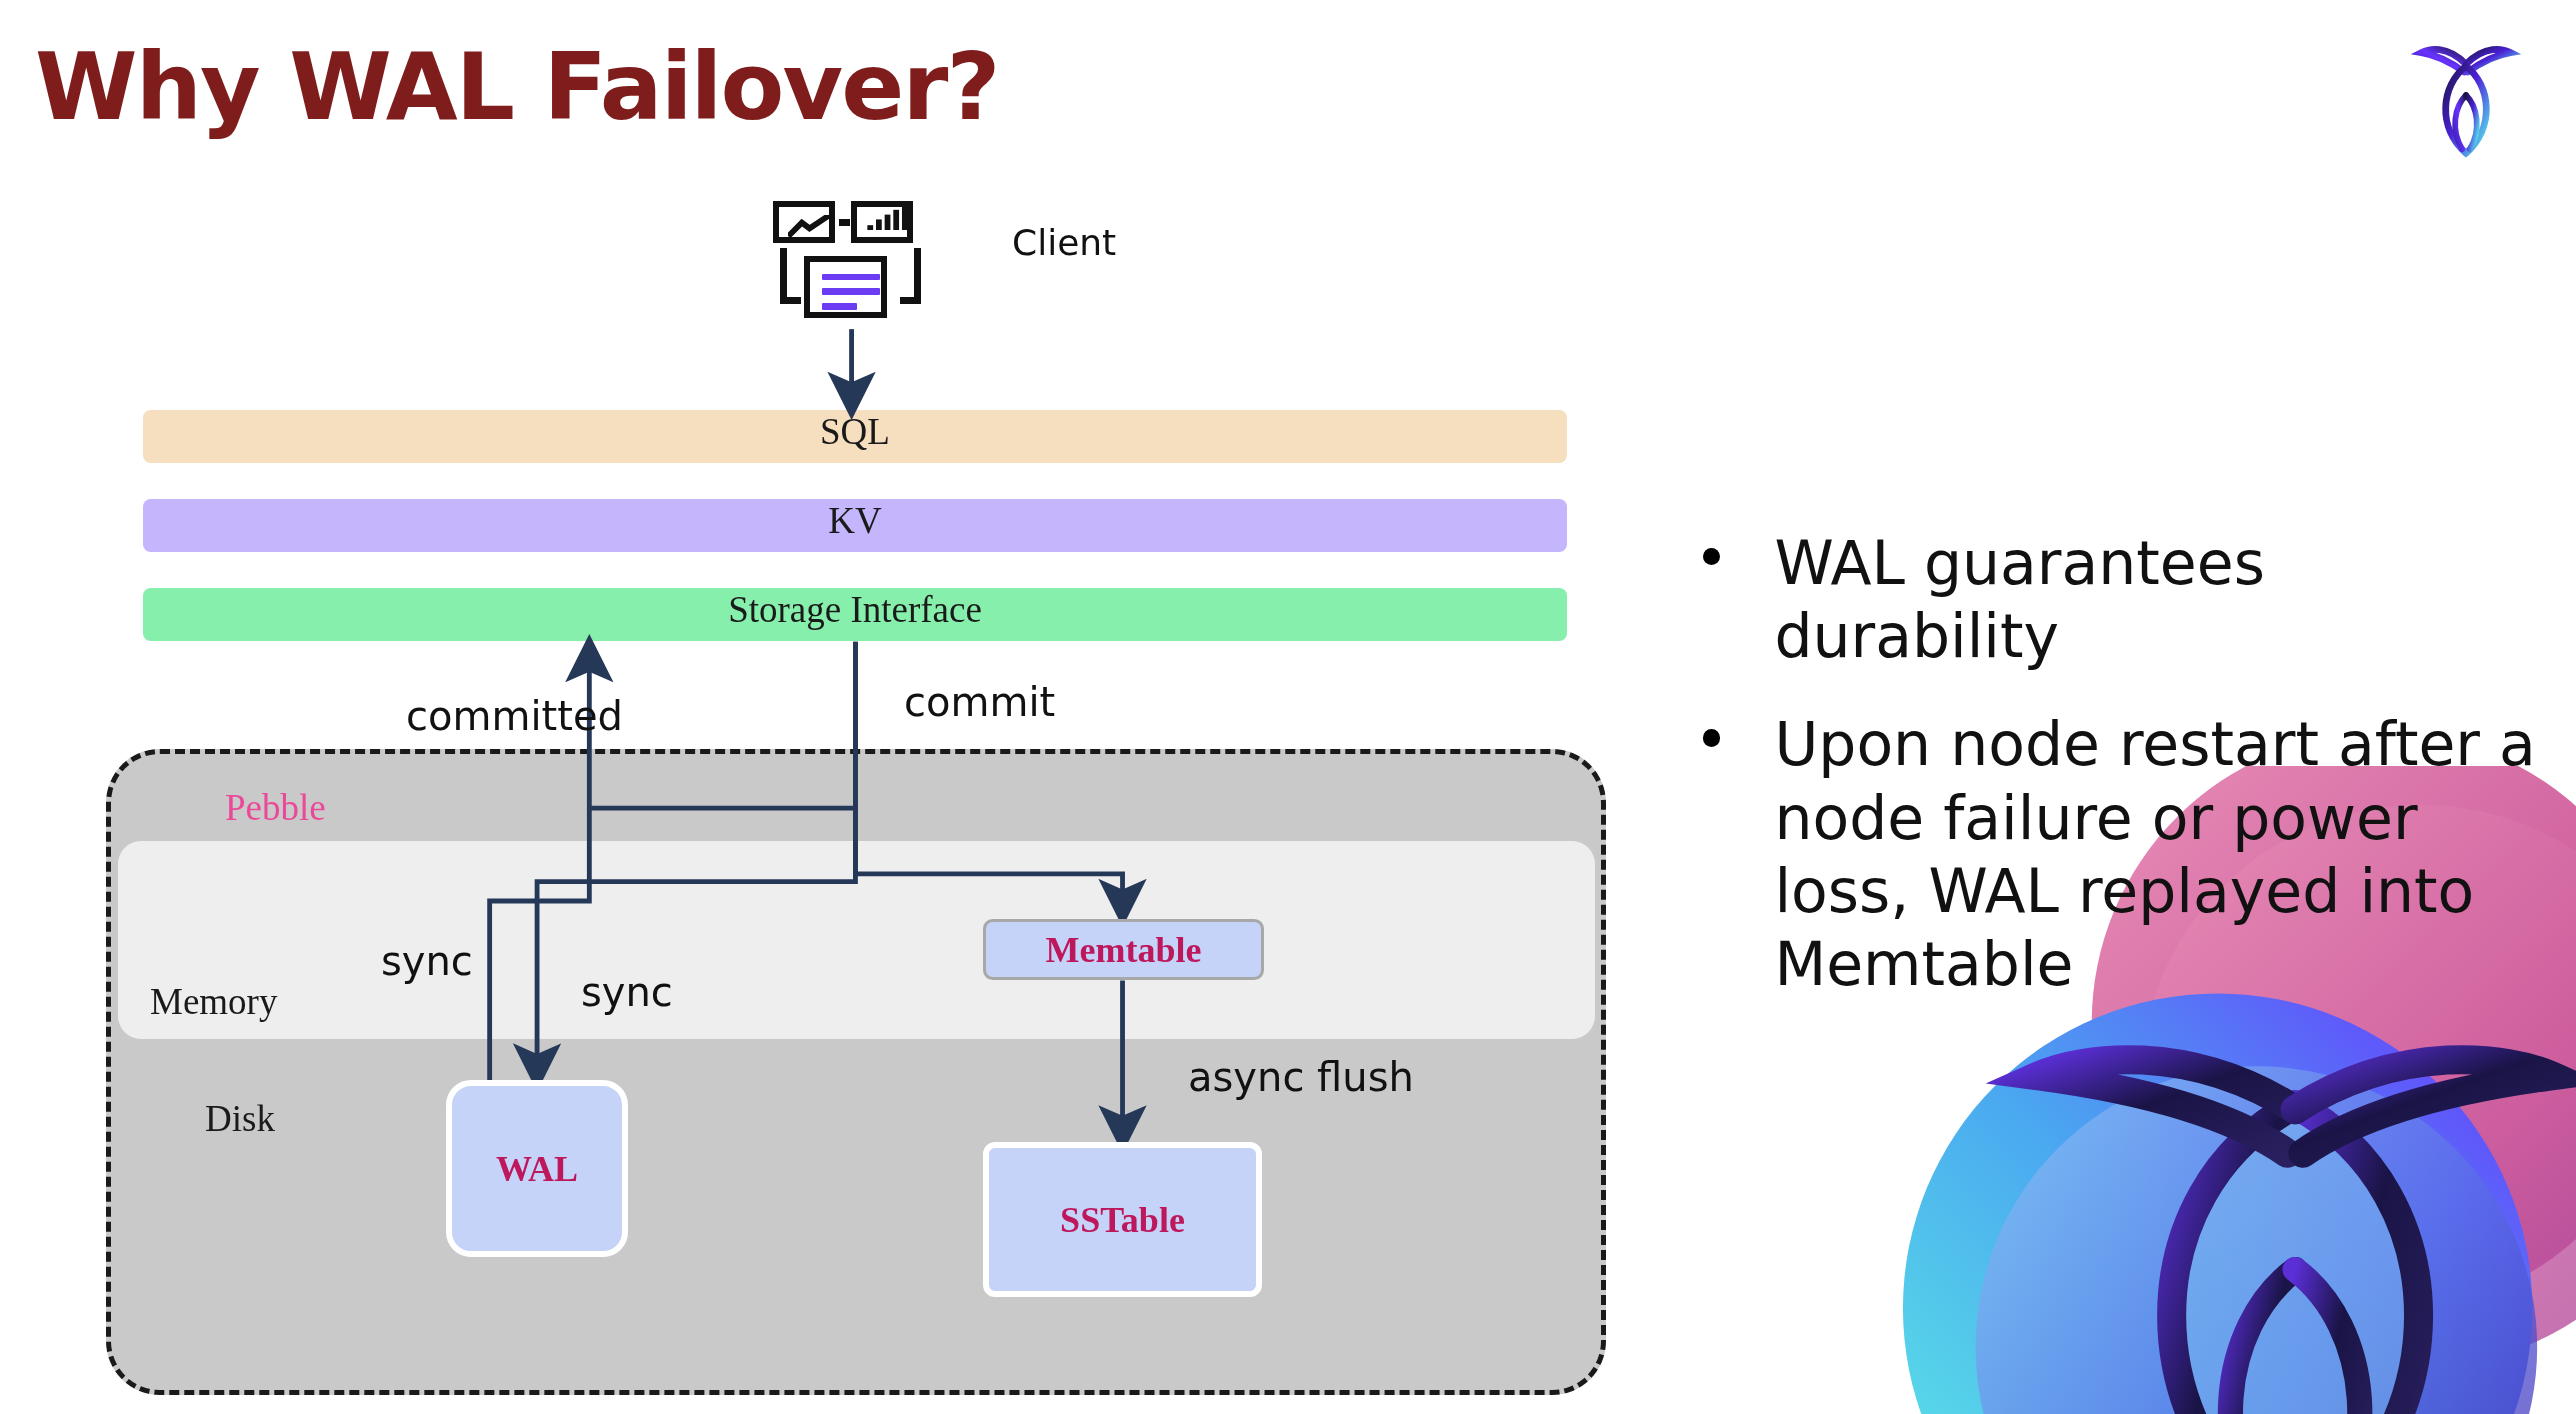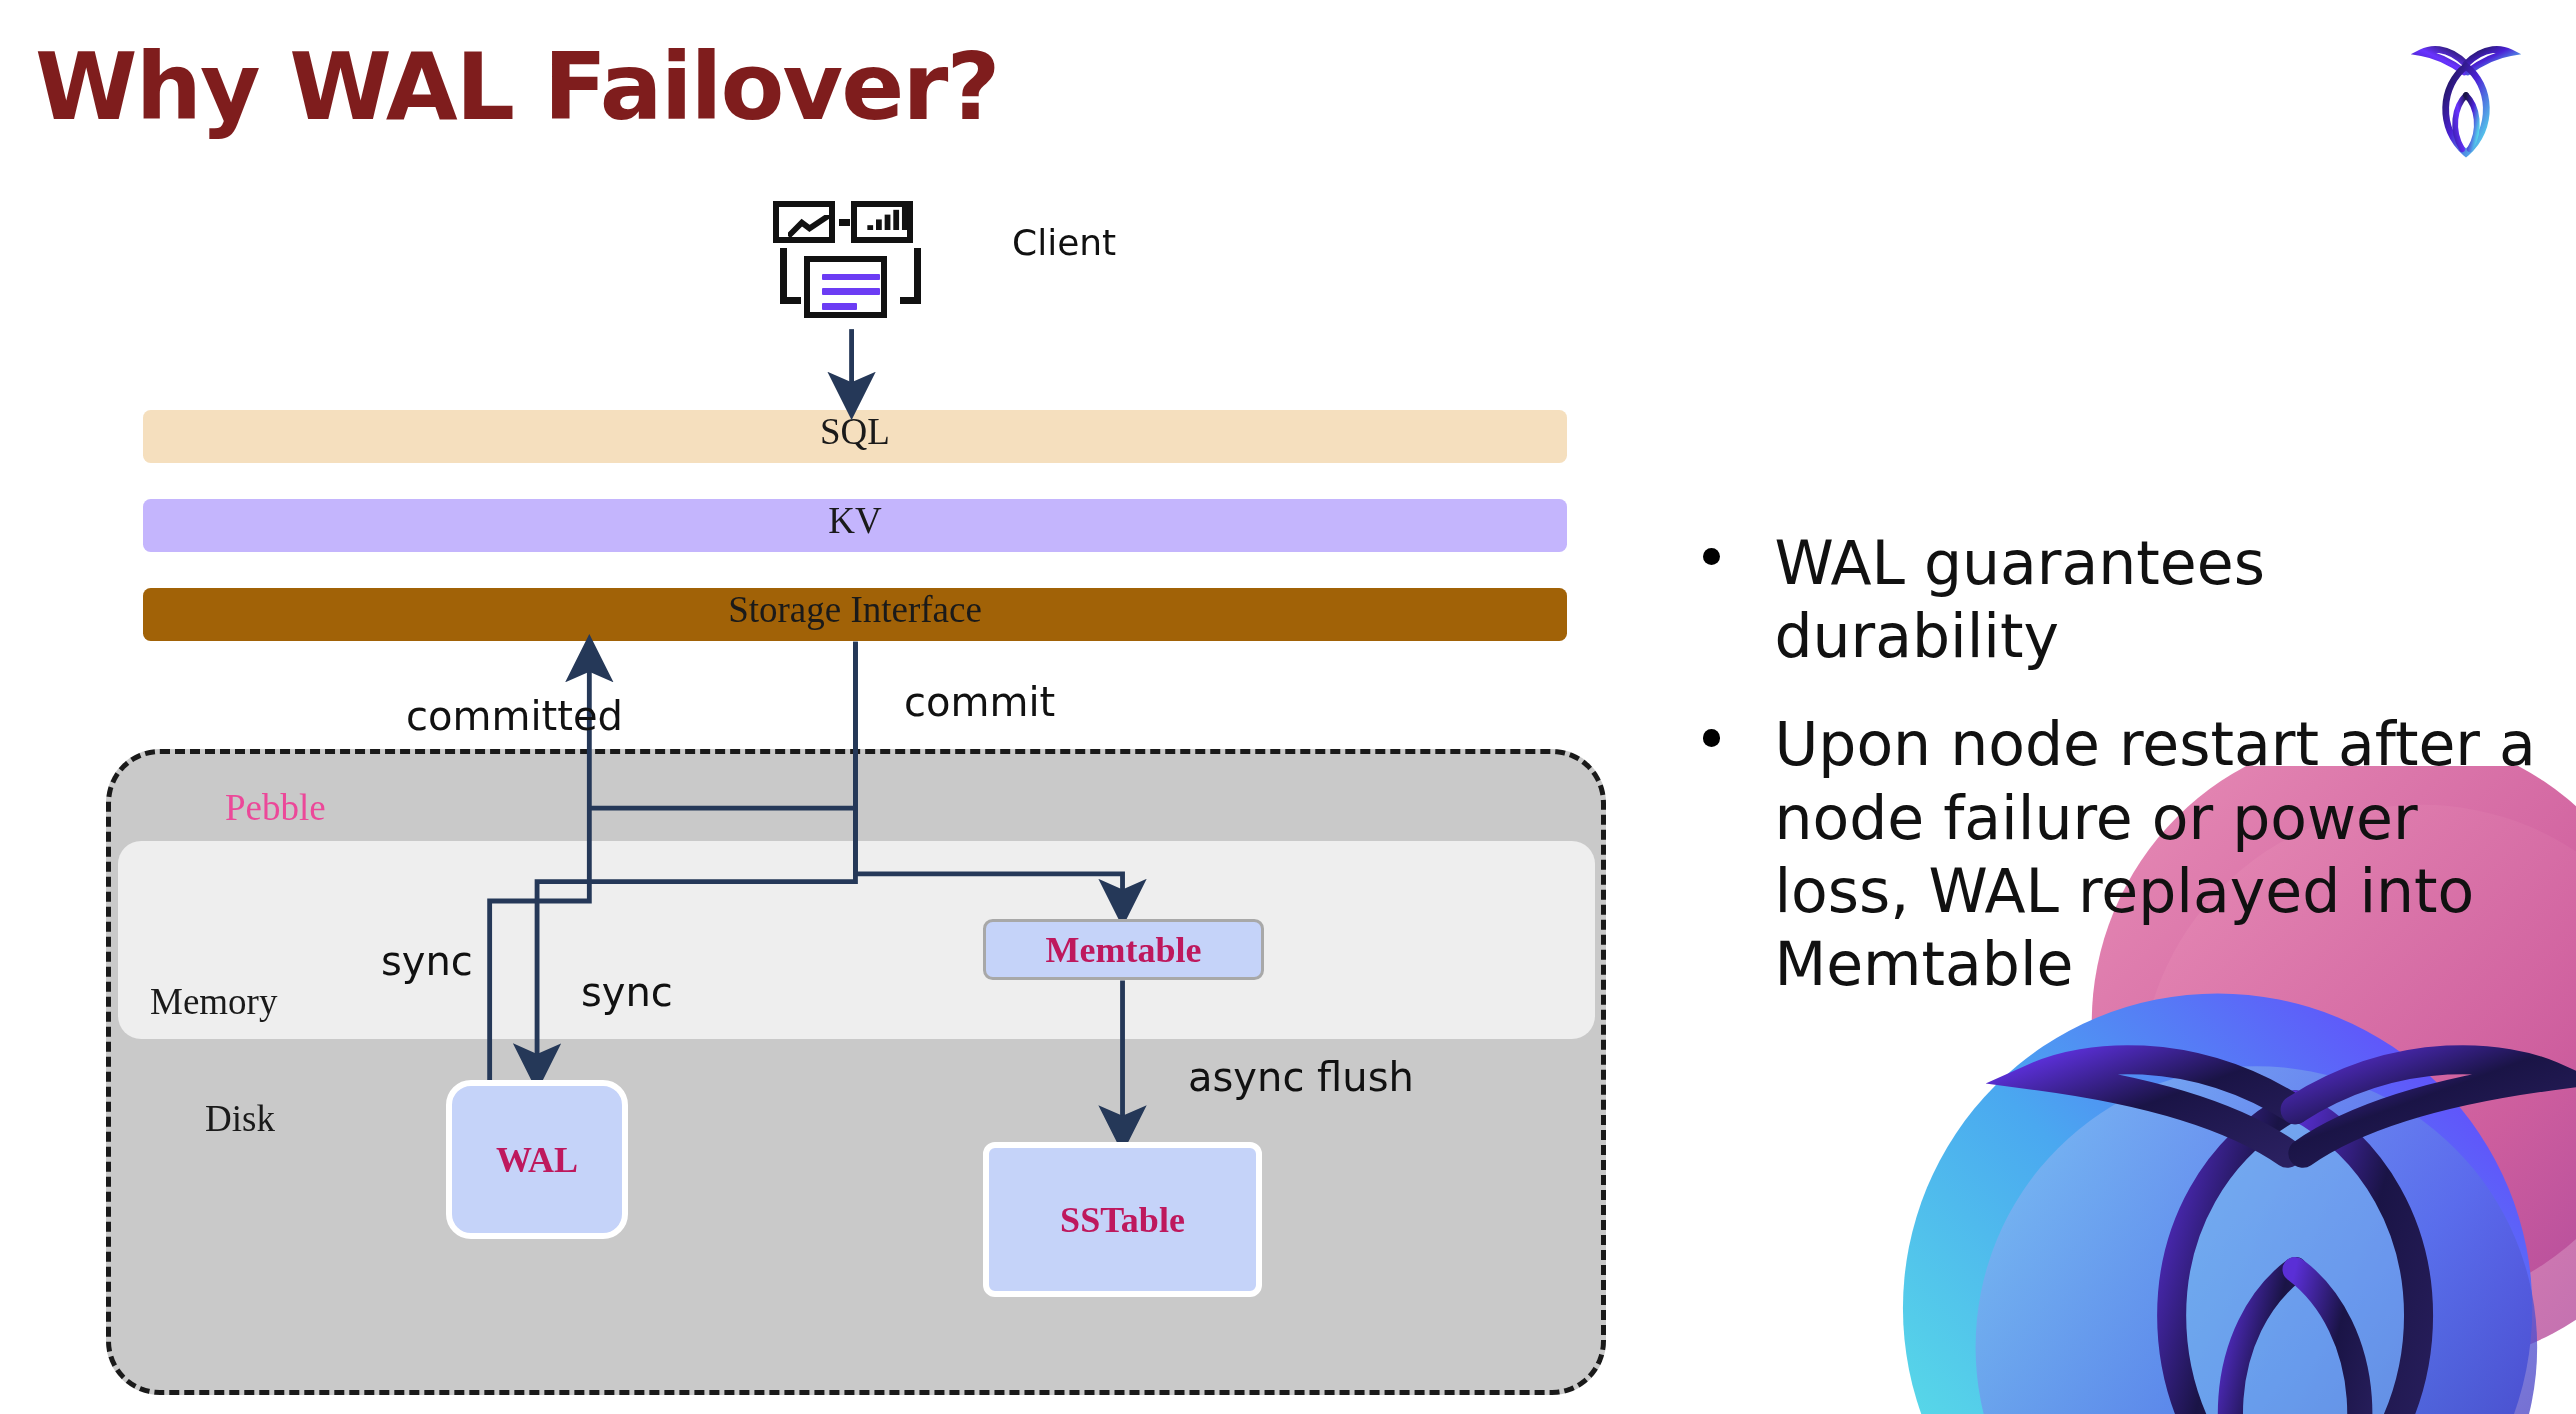--- a/index.html
+++ b/index.html
@@ -133,21 +133,21 @@
     height: 53px;
     border-radius: 7.7px;
     display: flex;
     justify-content: center;
     font-family: "Liberation Serif", serif;
     font-size: 37px;
     color: #1a1a1a;
   }
   .layer-sql     { top: 410px; background: #f5dfbe; }
   .layer-kv      { top: 499px; background: #c4b5fd; }
-  .layer-storage { top: 588px; background: #a16207; }
+  .layer-storage { top: 588px; background: #86efac; }
 
   
   .pebble-box {
     position: absolute;
     left: 106px;
     top: 749px;
     width: 1500px;
     height: 646px;
     border: 5.8px dashed #1a1a1a;
     border-radius: 54px;
@@ -204,21 +204,21 @@
     box-sizing: border-box;
   }
   .node-memtable {
     left: 983px; top: 919px;
     width: 281px; height: 61px;
     border: 3.9px solid #a8a8a8;
     border-radius: 9.7px;
   }
   .node-wal {
     left: 446px; top: 1080px;
-    width: 182px; height: 159px;
+    width: 182px; height: 177px;
     border: 6.8px solid #ffffff;
     border-radius: 25px;
   }
   .node-sstable {
     left: 983px; top: 1142px;
     width: 279px; height: 155px;
     border: 6.8px solid #ffffff;
     border-radius: 12px;
   }
 

